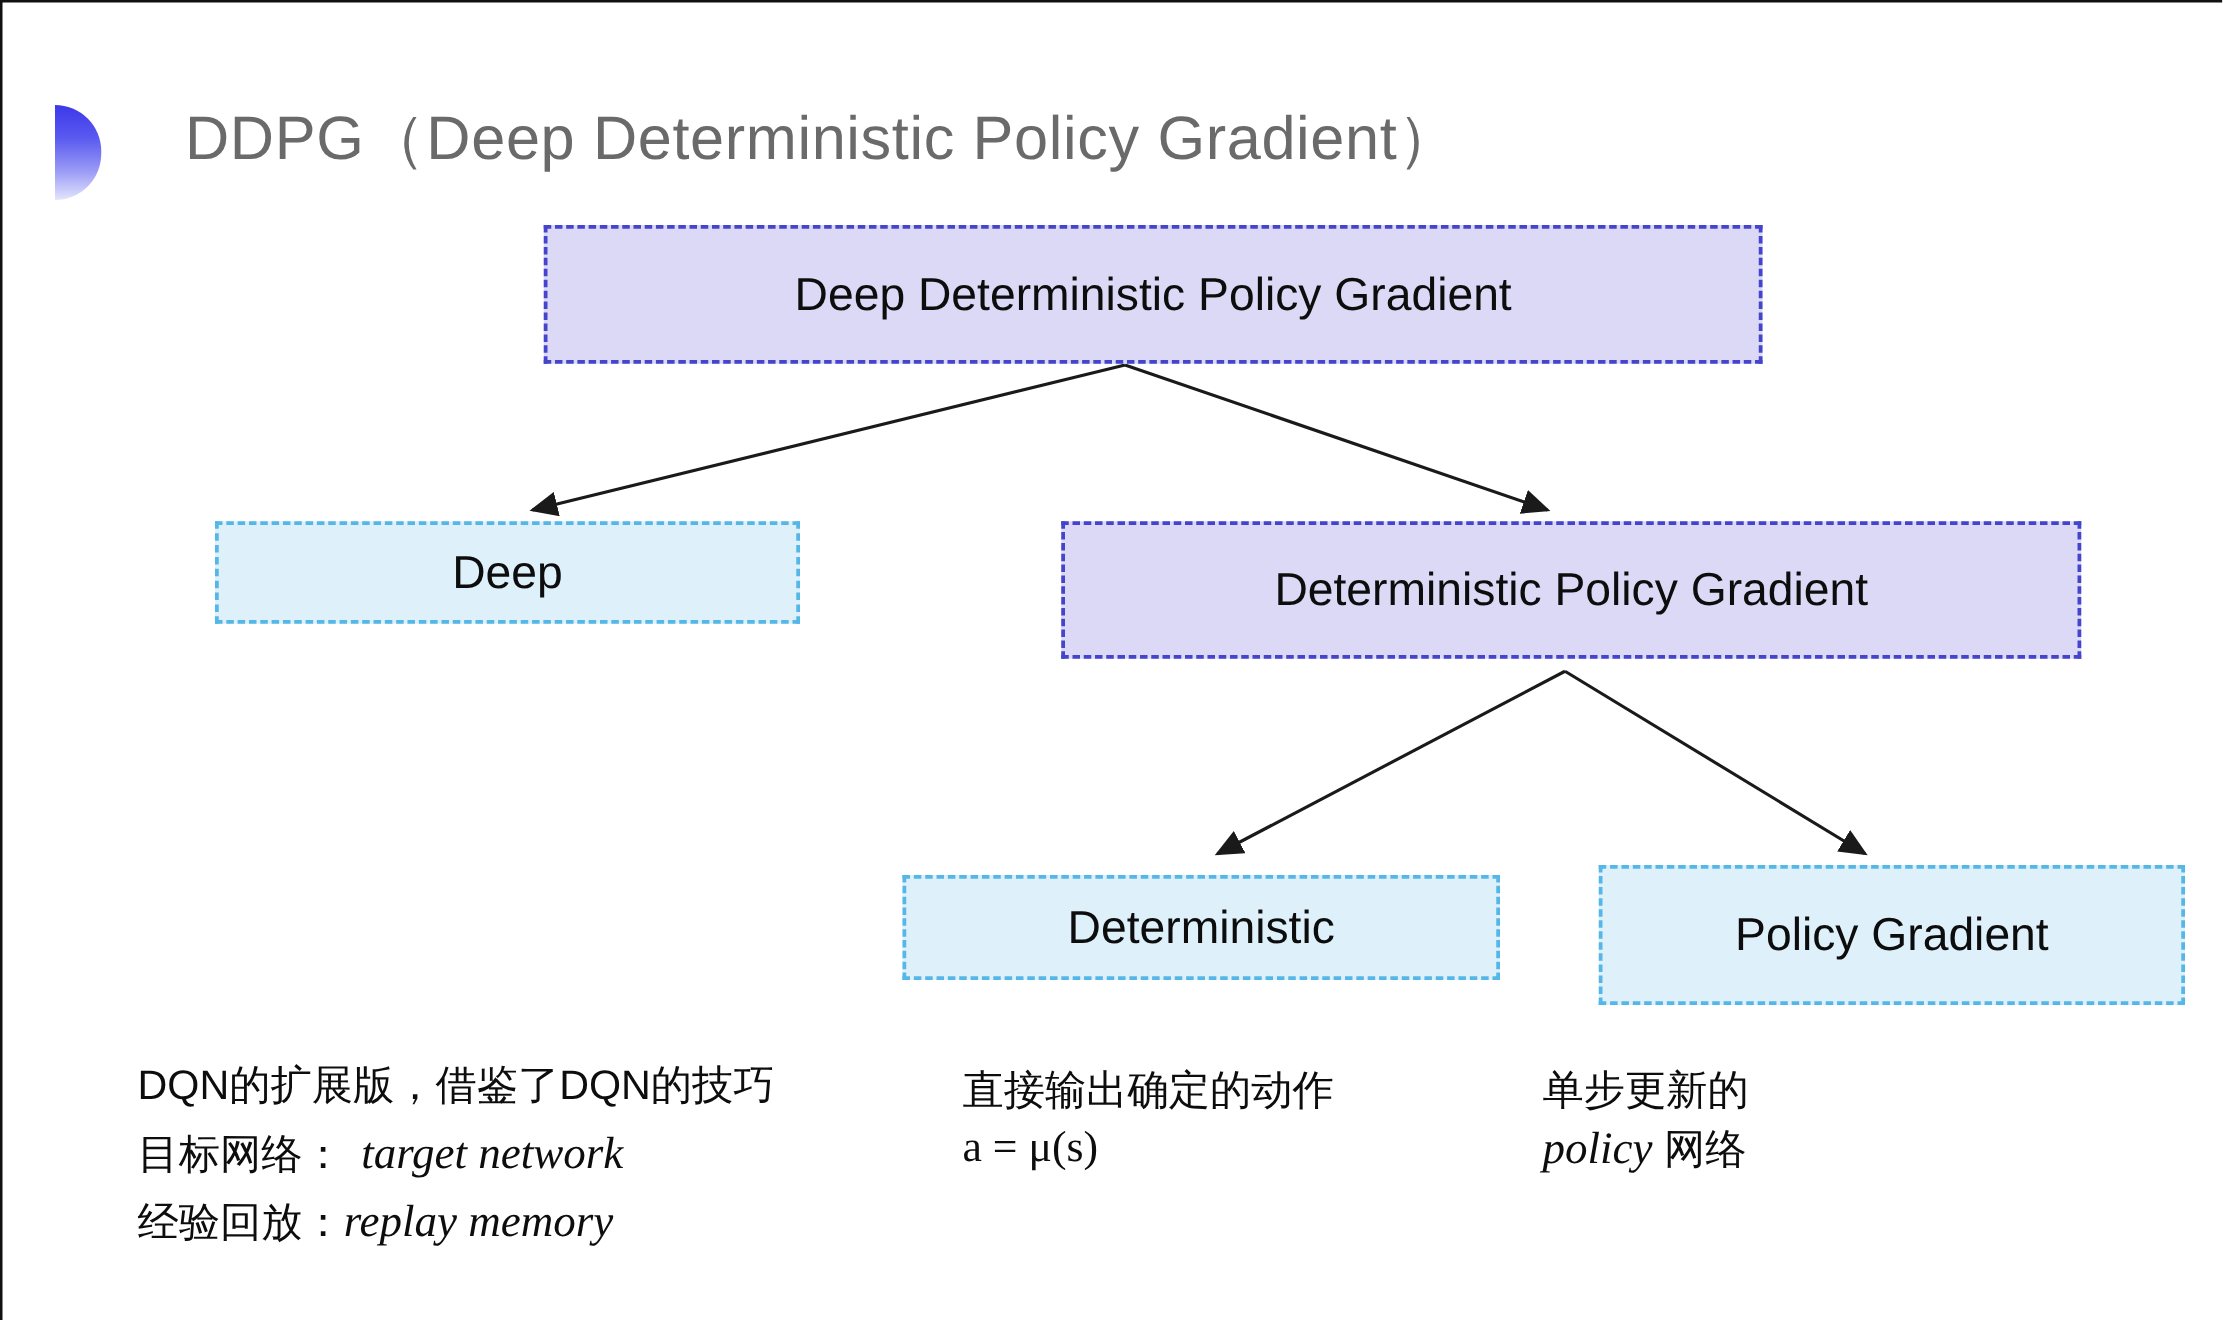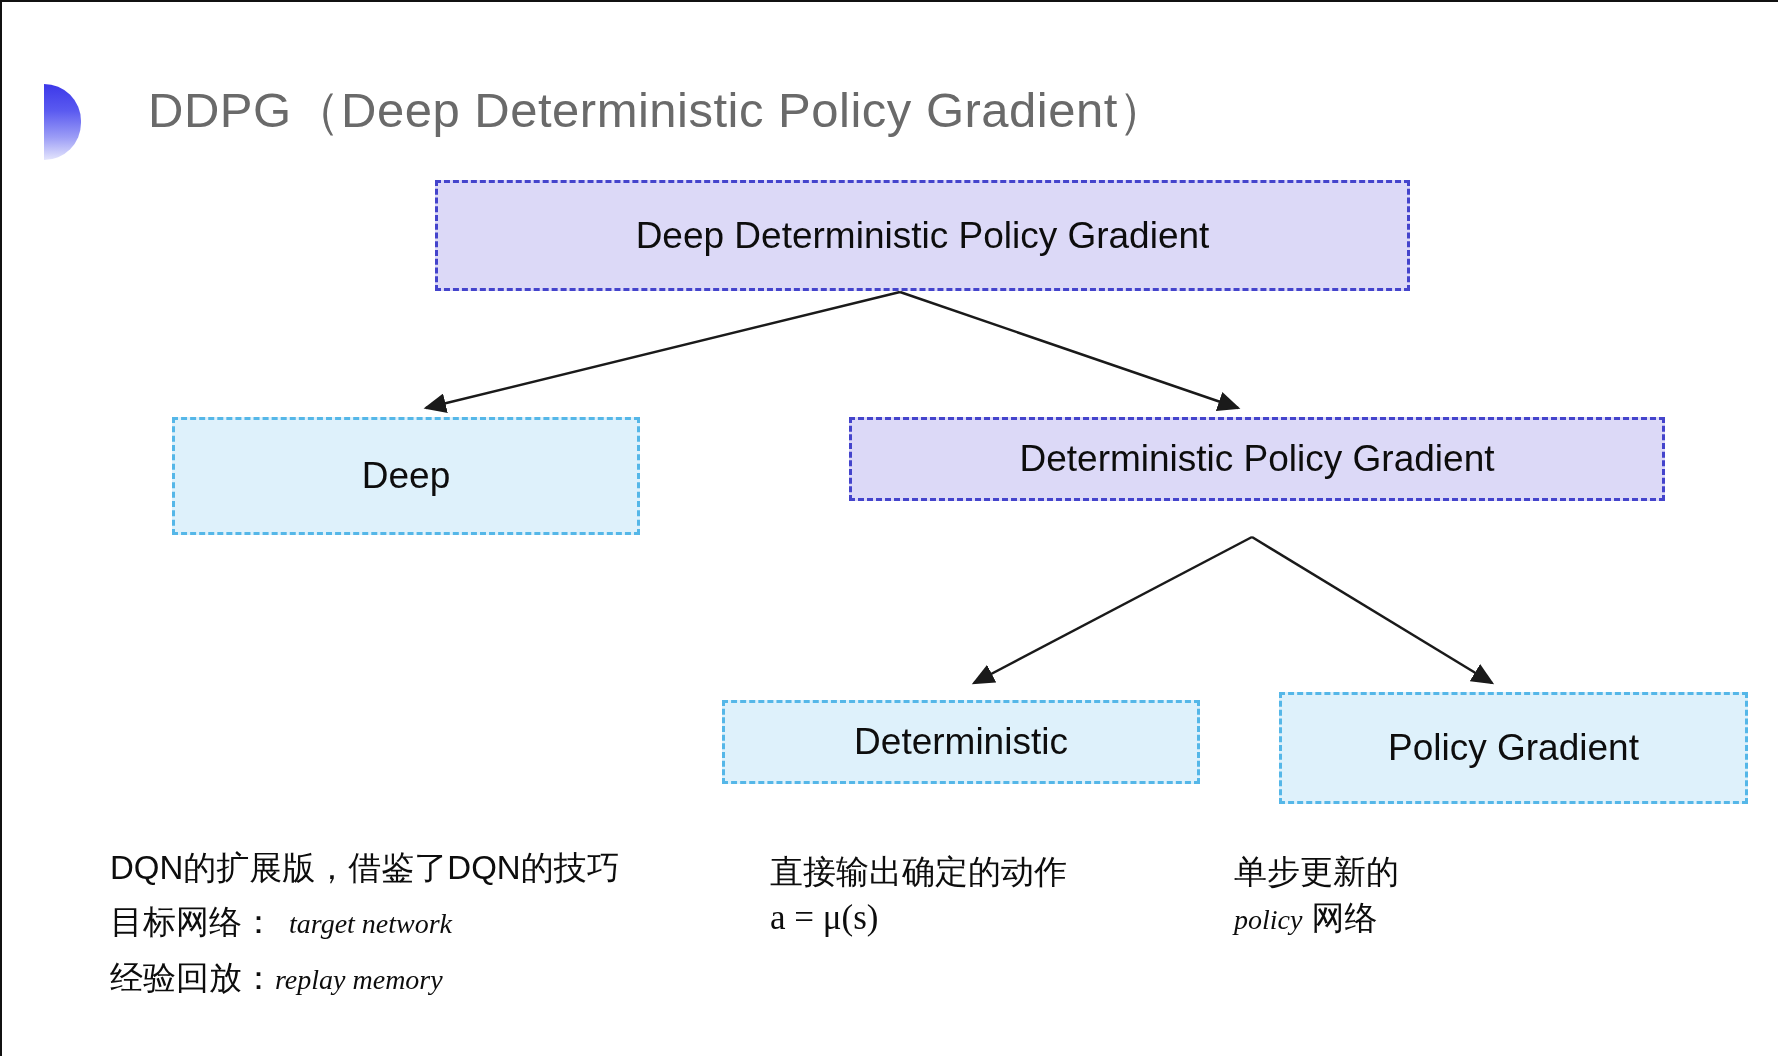--- a/index.html
+++ b/index.html
@@ -32,39 +32,39 @@
     position:absolute;box-sizing:border-box;
     display:flex;align-items:center;justify-content:center;
     border-radius:0;
     font-size:37px;font-weight:500;color:#0d0d0d;
     text-align:center;
   }
   .node.purple{background:#dcd9f7;border:3px dashed #4444cc;}
   .node.cyan{background:#def1fb;border:3px dashed #55b7e8;}
 
   #node-root{left:435px;top:180px;width:975px;height:111px;}
-  #node-deep{left:172px;top:417px;width:468px;height:118px;text-align:center;}
-  #node-dpg{left:849px;top:417px;width:816px;height:84px;text-align:right;}
+  #node-deep{left:172px;top:417px;width:468px;height:82px;text-align:center;}
+  #node-dpg{left:849px;top:417px;width:816px;height:110px;text-align:right;}
   #node-det{left:722px;top:700px;width:478px;height:84px;}
   #node-pg{left:1279px;top:692px;width:469px;height:112px;}
 
   
   #edges{position:absolute;left:0;top:0;width:1778px;height:1056px;pointer-events:none;}
 
   
   .note{
     position:absolute;text-align:left;color:#0d0d0d;
     font-size:33px;line-height:54px;
   }
   #note-deep{left:110px;top:841px;width:590px;}
   #note-det{left:770px;top:849px;width:400px;line-height:46px;}
   #note-pg{left:1234px;top:849px;width:400px;line-height:46px;}
   .it{
     font-family:"Liberation Serif", serif;
-    font-style:italic;font-size:28px;
+    font-style:italic;font-size:36px;
   }
   .math{
     font-family:"Liberation Serif", serif;
     font-size:35px;
   }
   .note .label-gap{display:inline-block;width:14px;}
 </style>
 </head>
 <body>
 

